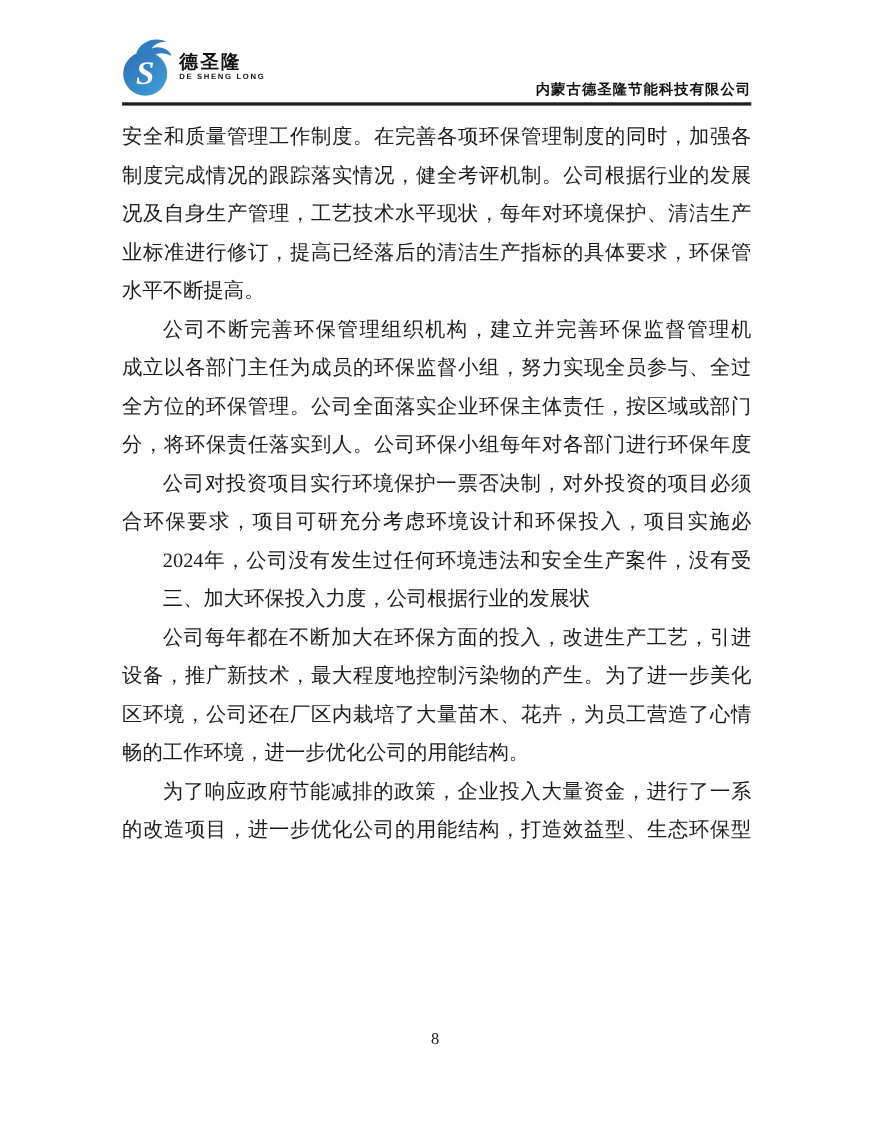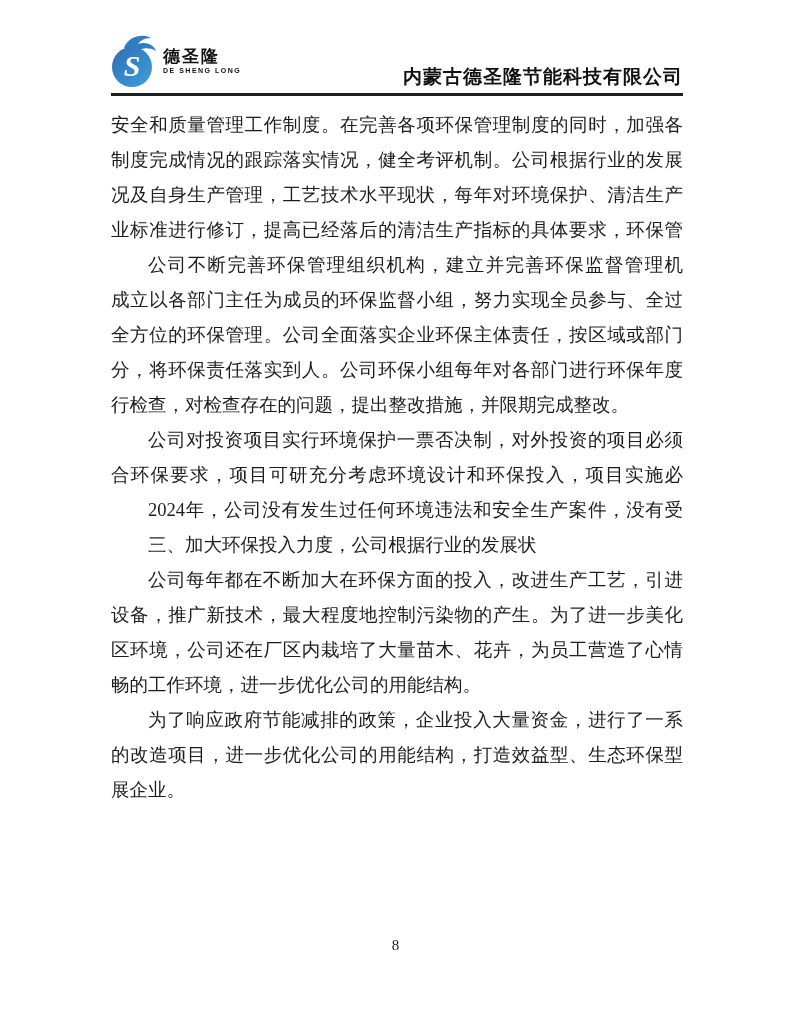--- a/index.html
+++ b/index.html
@@ -44,21 +44,21 @@
   .logo-subtitle {
     font-family: "Liberation Sans", "DejaVu Sans", sans-serif;
     font-weight: bold;
     font-size: 7px;
     letter-spacing: 1.5px;
     color: #111;
     line-height: 9px;
   }
   .company-name {
     font-weight: bold;
-    font-size: 19px;
+    font-size: 13px;
     letter-spacing: 1px;
     color: #111;
     margin-bottom: 3px;
     white-space: nowrap;
   }
   
   .doc-body {
     position: absolute;
     top: 108px;
     left: 111px;
@@ -112,48 +112,47 @@
     </div>
     <div class="company-name">内蒙古德圣隆节能科技有限公司</div>
   </div>
 
   <div class="doc-body">
     <div>
       <div class="line">安全和质量管理工作制度。在完善各项环保管理制度的同时，加强各项</div>
       <div class="line">制度完成情况的跟踪落实情况，健全考评机制。公司根据行业的发展状</div>
       <div class="line">况及自身生产管理，工艺技术水平现状，每年对环境保护、清洁生产企</div>
       <div class="line">业标准进行修订，提高已经落后的清洁生产指标的具体要求，环保管理</div>
+      <div class="line last">水平不断提高。</div>
     </div>
     <div>
       <div class="line indent">公司不断完善环保管理组织机构，建立并完善环保监督管理机制，</div>
       <div class="line">成立以各部门主任为成员的环保监督小组，努力实现全员参与、全过程、</div>
       <div class="line">全方位的环保管理。公司全面落实企业环保主体责任，按区域或部门划</div>
       <div class="line">分，将环保责任落实到人。公司环保小组每年对各部门进行环保年度例</div>
-      <div class="line last">行检查，对检查存在的问题，提出整改措施，并限期完成整改。</div>
     </div>
     <div>
       <div class="line indent">公司对投资项目实行环境保护一票否决制，对外投资的项目必须符</div>
       <div class="line">合环保要求，项目可研充分考虑环境设计和环保投入，项目实施必须“三</div>
     </div>
     <div>
       <div class="line indent">2024年，公司没有发生过任何环境违法和安全生产案件，没有受到</div>
     </div>
     <div>
       <div class="line last indent">三、加大环保投入力度，公司根据行业的发展状</div>
     </div>
     <div>
       <div class="line indent">公司每年都在不断加大在环保方面的投入，改进生产工艺，引进新</div>
       <div class="line">设备，推广新技术，最大程度地控制污染物的产生。为了进一步美化厂</div>
       <div class="line">区环境，公司还在厂区内栽培了大量苗木、花卉，为员工营造了心情舒</div>
       <div class="line last">畅的工作环境，进一步优化公司的用能结构。</div>
     </div>
     <div>
       <div class="line indent">为了响应政府节能减排的政策，企业投入大量资金，进行了一系列</div>
       <div class="line">的改造项目，进一步优化公司的用能结构，打造效益型、生态环保型发</div>
-      <div class="line last">展企业。</div>
     </div>
   </div>
 
   <div class="footer">
     <span class="page-number">8</span>
   </div>
 
 </div>
 
 </body></html>

